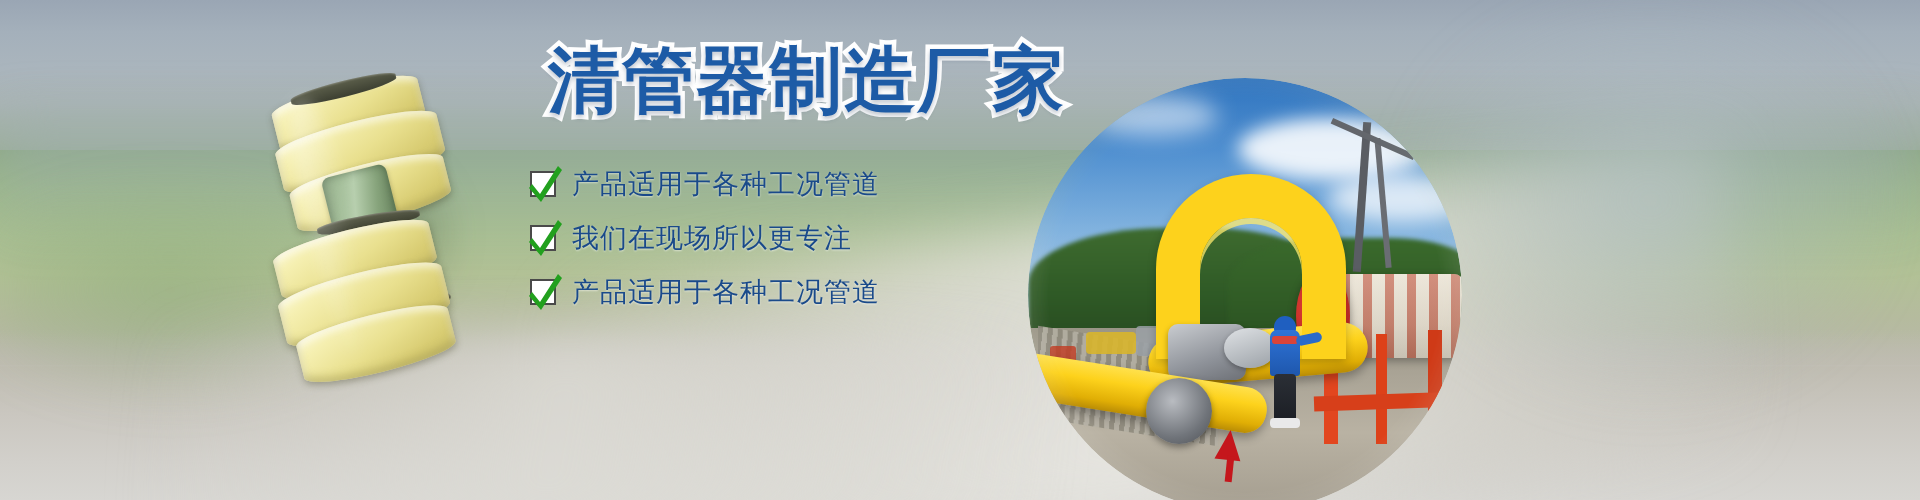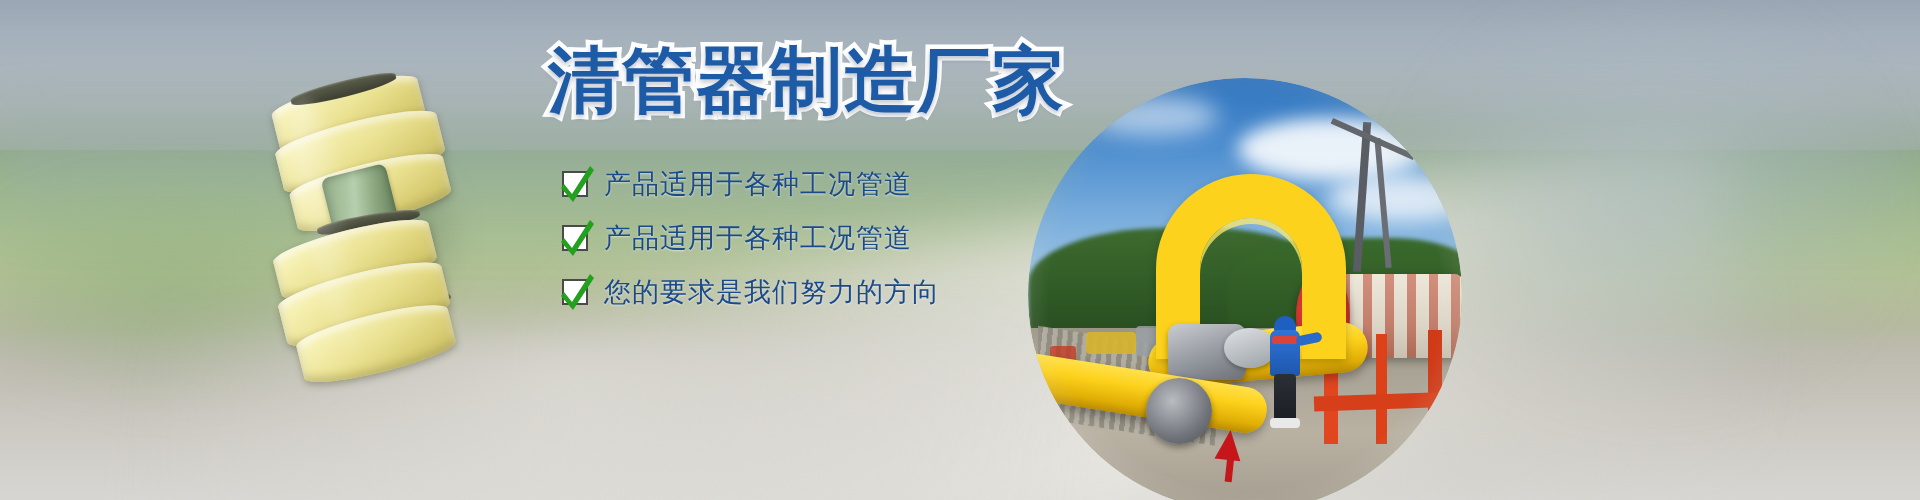--- a/index.html
+++ b/index.html
@@ -136,21 +136,21 @@
     line-height:1;
     color:#1d5ba6;
     -webkit-text-stroke:9px #ffffff;
     paint-order:stroke fill;
     text-shadow:0 3px 5px rgba(40,60,90,.30);
     white-space:nowrap;
   }
 
   
   .bullets {
-    position:absolute; left:562px; top:160px; width:470px;
+    position:absolute; left:530px; top:160px; width:470px;
   }
   .bullet {
     display:flex; align-items:center;
     height:48px; margin-bottom:6px;
   }
   .check-box {
     flex:0 0 auto;
     position:relative;
     width:26px; height:26px;
     background:#ffffff;
@@ -304,38 +304,38 @@
 
     <div class="bullet">
       <span class="check-box">
         <svg width="36" height="40" viewBox="0 0 36 40" aria-hidden="true">
           <path d="M5 20 L13 30 L31 2 L35 6 L14 38 L2 24 Z" fill="#22a01e"></path>
         </svg>
       </span>
       <span class="bullet-text">产品适用于各种工况管道</span>
     </div>
 
+    <div class="bullet">
+      <span class="check-box">
+        <svg width="36" height="40" viewBox="0 0 36 40" aria-hidden="true">
+          <path d="M5 20 L13 30 L31 2 L35 6 L14 38 L2 24 Z" fill="#22a01e"></path>
+        </svg>
+      </span>
+      <span class="bullet-text">我们在现场所以更专注</span>
+    </div>
 
     <div class="bullet">
       <span class="check-box">
         <svg width="36" height="40" viewBox="0 0 36 40" aria-hidden="true">
           <path d="M5 20 L13 30 L31 2 L35 6 L14 38 L2 24 Z" fill="#22a01e"></path>
         </svg>
       </span>
       <span class="bullet-text">产品适用于各种工况管道</span>
     </div>
 
-    <div class="bullet">
-      <span class="check-box">
-        <svg width="36" height="40" viewBox="0 0 36 40" aria-hidden="true">
-          <path d="M5 20 L13 30 L31 2 L35 6 L14 38 L2 24 Z" fill="#22a01e"></path>
-        </svg>
-      </span>
-      <span class="bullet-text">您的要求是我们努力的方向</span>
-    </div>
 
   </div>
 
   <div class="photo-wrap">
     <div class="ph ph-sky"></div>
     <div class="ph ph-cloud3"></div>
     <div class="ph ph-cloud1"></div>
     <div class="ph ph-cloud2"></div>
     <div class="ph ph-trees"></div>
     <div class="ph ph-trees2"></div>

